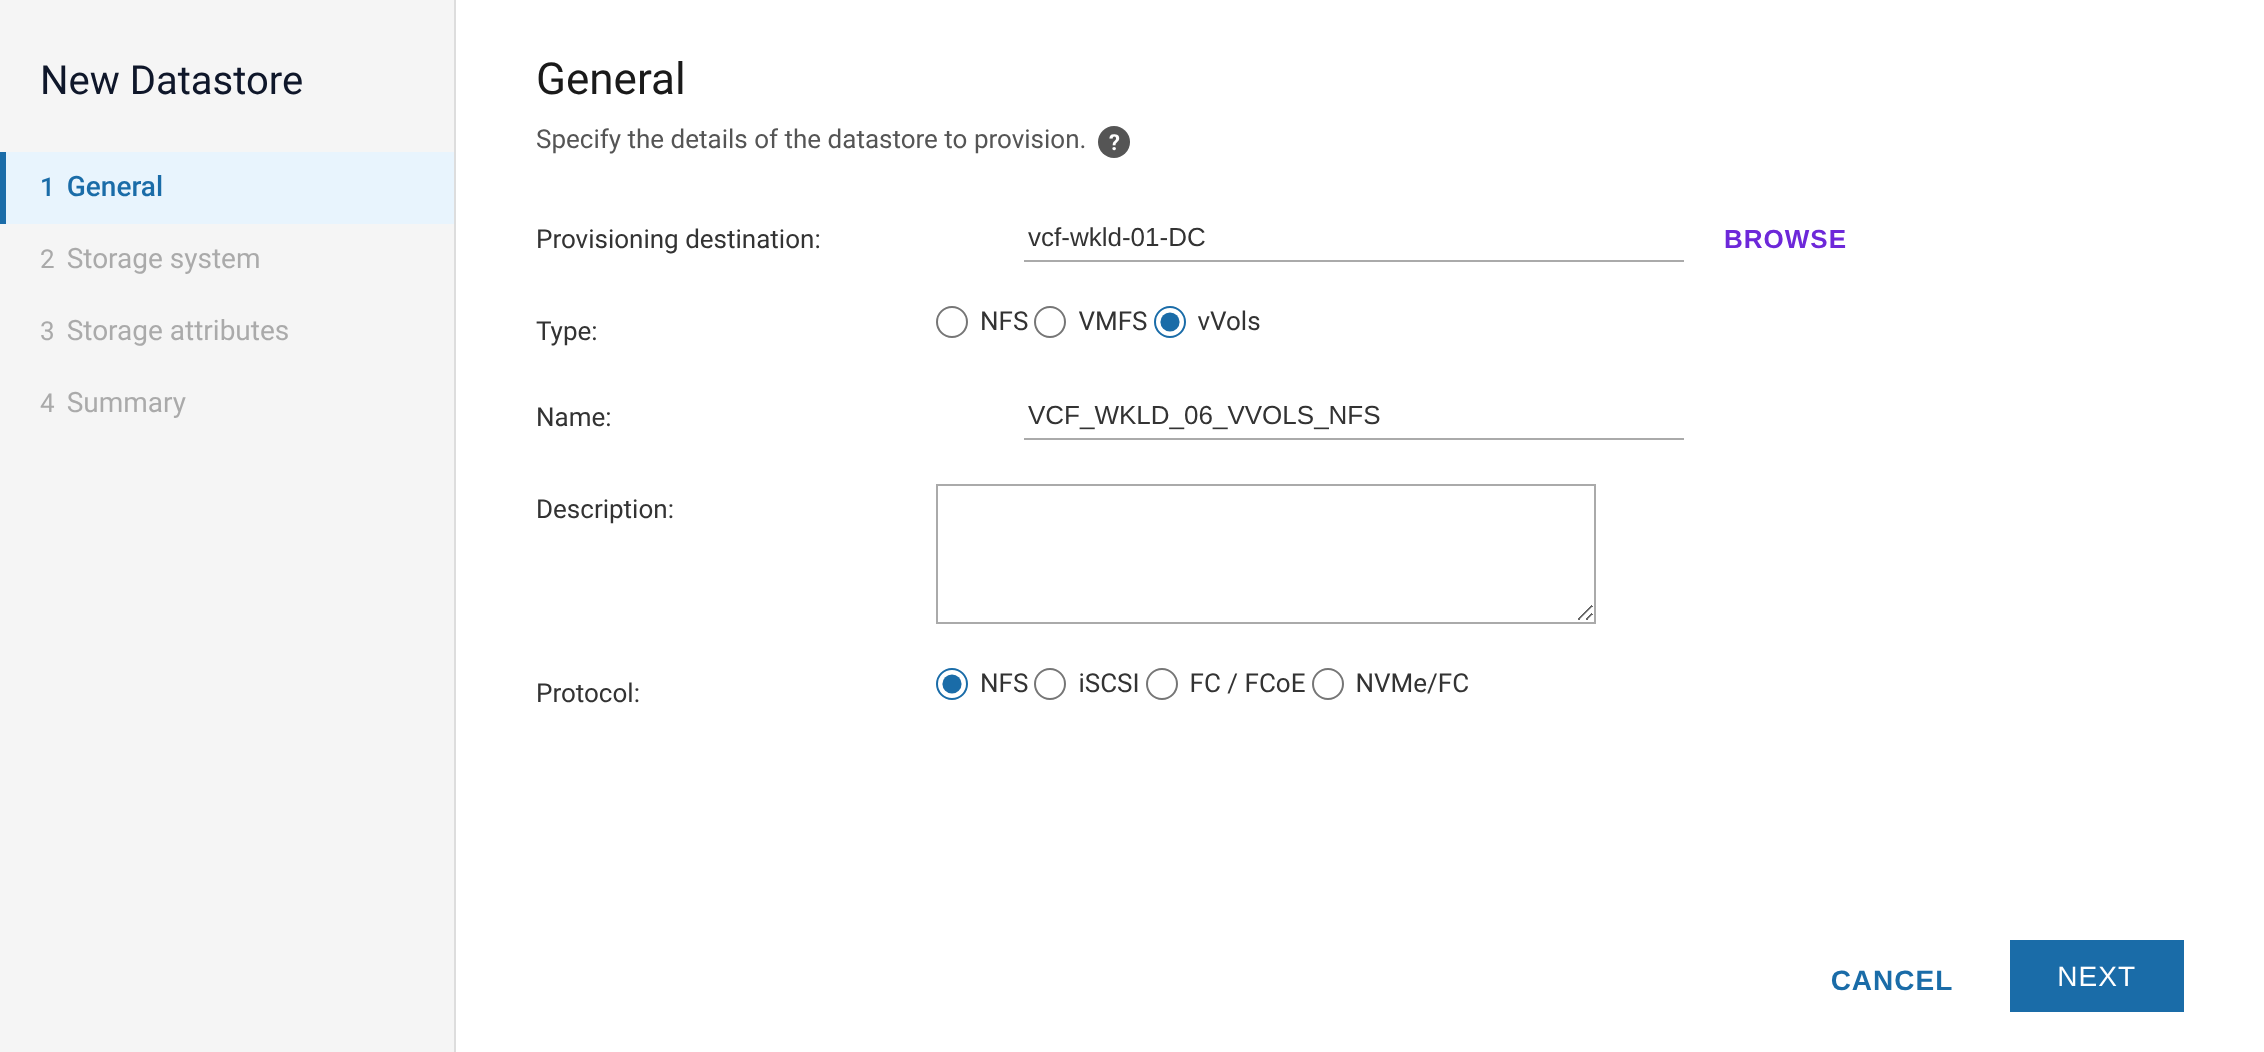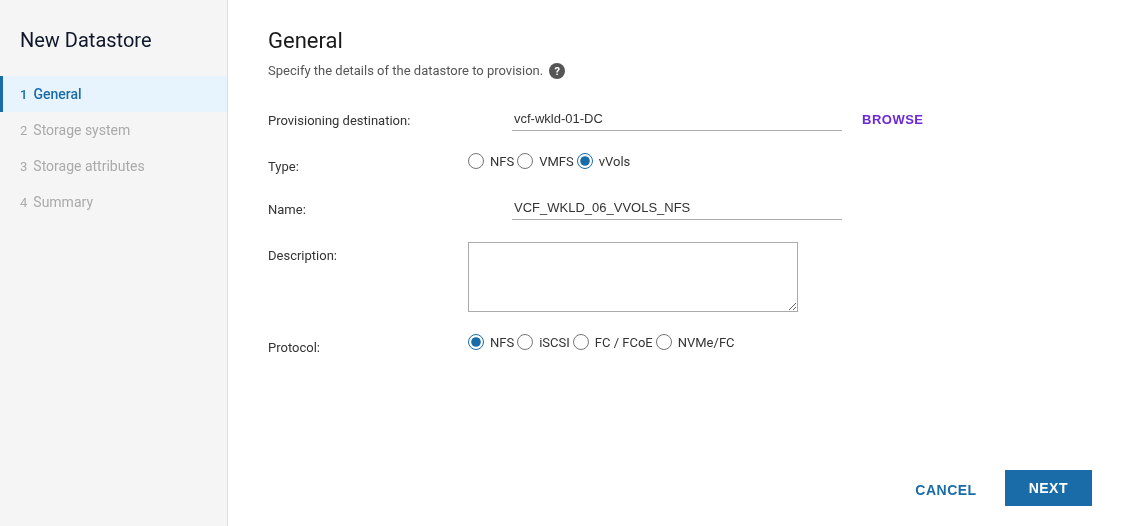--- a/index.html
+++ b/index.html
@@ -182,21 +182,21 @@
       font-weight: 600;
       cursor: pointer;
       padding: 8px 16px;
       letter-spacing: 0.5px;
     }
     .next-btn {
       background: #1a6ca8;
       color: #fff;
       border: none;
       font-size: 14px;
-      font-weight: 700;
+      font-weight: 400;
       cursor: pointer;
       padding: 10px 24px;
       letter-spacing: 0.5px;
     }
   </style>
 </head>
 <body>
 
 <aside class="sidebar">
   <div class="sidebar-title">New Datastore</div>

